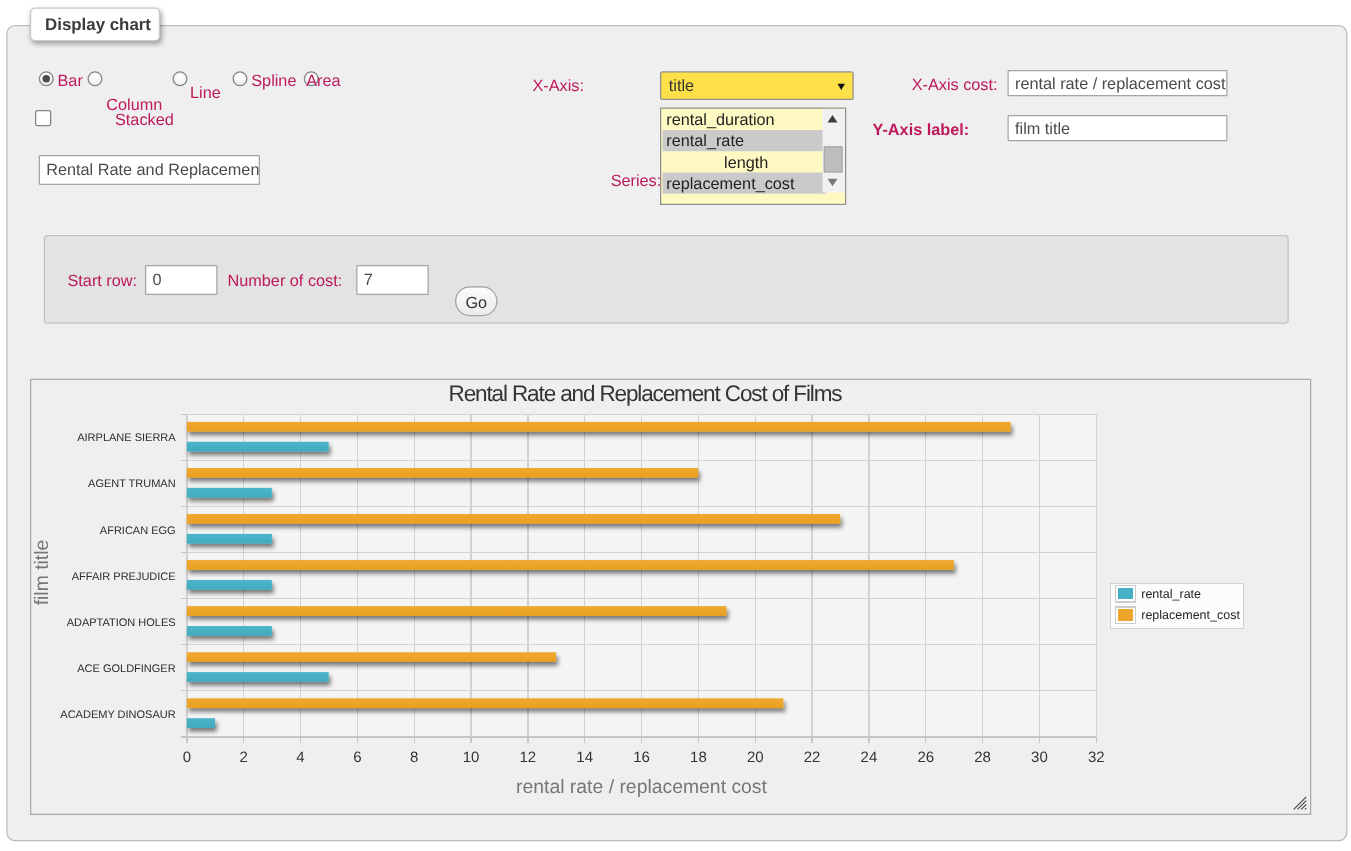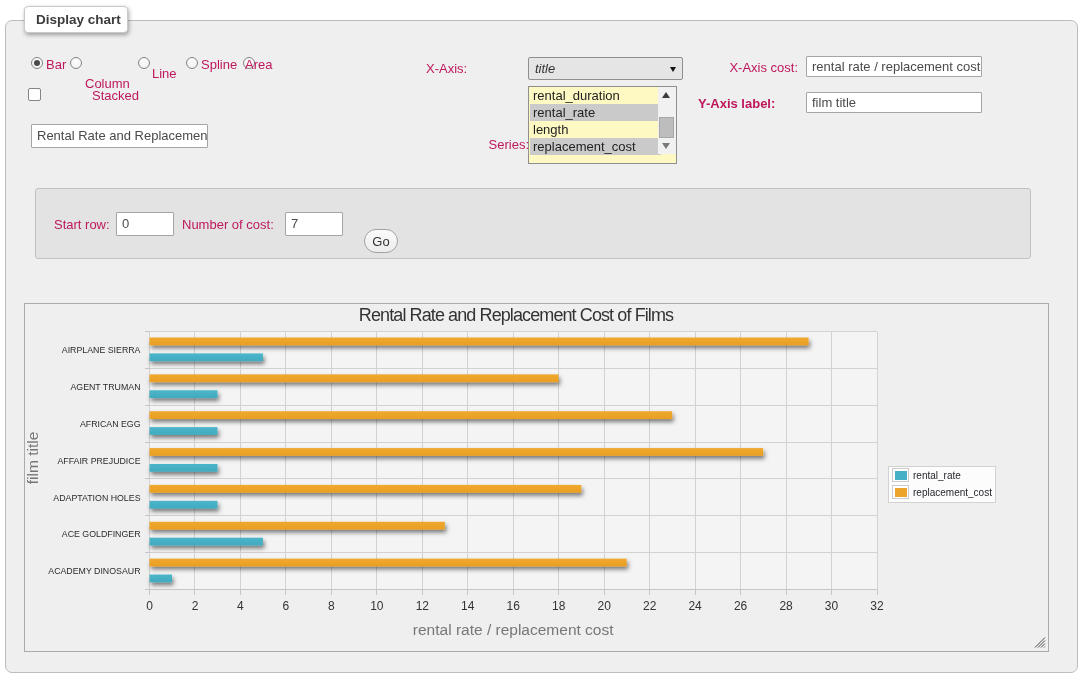--- a/index.html
+++ b/index.html
@@ -5,21 +5,21 @@
   html,body{margin:0;padding:0;background:#fff;width:1081px;height:681px;overflow:hidden;}
   body{font-family:"Liberation Sans", sans-serif;color:#333;position:relative;}
   .abs{position:absolute;}
   #fieldset{left:5px;top:20px;width:1073px;height:653px;background:#efefef;border:1px solid #bcbcbc;border-radius:7px;box-sizing:border-box;}
   #legendbox{left:24px;top:6px;width:104px;height:27px;background:#fff;border:1px solid #c9c9c9;border-radius:4px;box-shadow:1px 2px 4px rgba(0,0,0,0.35);box-sizing:border-box;font-weight:bold;font-size:13.5px;color:#3c3c3c;line-height:25px;padding-left:11px;white-space:nowrap;}
   .lbl{font-size:13px;color:#be185d;}
   .radio{width:12px;height:12px;border:1px solid #858585;border-radius:50%;background:radial-gradient(circle at 50% 35%, #ffffff 0%, #ececec 100%);box-sizing:border-box;}
   .radio .dot{position:absolute;left:2px;top:2px;width:6px;height:6px;border-radius:50%;background:#4a4a4a;}
   .checkbox{width:13px;height:13px;border:1px solid #858585;border-radius:2px;background:#fff;box-sizing:border-box;}
   .tinput{background:#fff;border:1px solid #a5a5a5;box-sizing:border-box;font-size:13px;color:#4a4a4a;line-height:22px;padding-left:5px;white-space:nowrap;overflow:hidden;border-radius:1px;}
-  #xselect{left:528px;top:57px;width:155px;height:23px;background:#e5e5e5;border:1px solid #8f8f8f;border-radius:2px;box-sizing:border-box;font-size:13px;color:#333;line-height:21px;padding-left:6px;font-style:italic;}
+  #xselect{left:528px;top:57px;width:155px;height:23px;background:#fde047;border:1px solid #8f8f8f;border-radius:2px;box-sizing:border-box;font-size:13px;color:#333;line-height:21px;padding-left:6px;}
   #xselect .arr{position:absolute;right:6px;top:9px;width:0;height:0;border-left:3.5px solid transparent;border-right:3.5px solid transparent;border-top:5px solid #111;}
   #serieslist{left:528px;top:86px;width:149px;height:78px;background:#fef9c3;border:1px solid #8f8f8f;box-sizing:border-box;overflow:hidden;}
   .opt{position:absolute;left:1px;width:128px;height:17px;font-size:13px;line-height:17px;padding-left:3px;color:#222;white-space:nowrap;}
   .opt.sel{background:#cacaca;}
   #graybox{left:35px;top:188px;width:996px;height:71px;background:#e3e3e3;border:1px solid #c2c2c2;border-radius:3px;box-sizing:border-box;}
   #gobtn{left:364px;top:212px;width:34px;height:24px;border:1px solid #a2a2a2;border-radius:12px;background:linear-gradient(#fbfbfb,#ececec);box-sizing:border-box;font-size:13px;color:#333;text-align:center;line-height:23px;margin-top:17px;}
   #chartbox{left:24px;top:303px;width:1025px;height:349px;border:1px solid #ababab;background:#efefef;box-sizing:border-box;}
 </style>
 </head>
 <body>
@@ -44,21 +44,21 @@
 
   <div class="abs tinput" style="left:31px;top:124px;width:177px;height:24px;line-height:22px;">Rental Rate and Replacement Cost of Films</div>
 
   <div class="abs lbl" style="left:426px;top:61px;width:100px;text-align:left;">X-Axis:</div>
   <div class="abs" id="xselect">title<span class="arr"></span></div>
 
   <div class="abs lbl" style="left:429px;top:137px;width:100px;text-align:right;">Series:</div>
   <div class="abs" id="serieslist">
     <div class="opt" style="top:0px;">rental_duration</div>
     <div class="opt sel" style="top:17px;">rental_rate</div>
-    <div class="opt" style="top:34px;">length</div>
+    <div class="opt" style="top:34px;text-align:center;">length</div>
     <div class="opt sel" style="top:51px;">replacement_cost</div>
     <div class="abs" style="left:129px;top:0;width:18px;height:67px;background:#f1f1f1;"></div>
     <div class="abs" style="left:133px;top:5px;width:0;height:0;border-left:4.5px solid transparent;border-right:4.5px solid transparent;border-bottom:6px solid #3c3c3c;"></div>
     <div class="abs" style="left:130px;top:30px;width:15px;height:21px;background:#bdbdbd;border:1px solid #a8a8a8;box-sizing:border-box;"></div>
     <div class="abs" style="left:133px;top:56px;width:0;height:0;border-left:4.5px solid transparent;border-right:4.5px solid transparent;border-top:6px solid #7a7a7a;"></div>
   </div>
 
   <div class="abs lbl" style="left:698px;top:60px;width:100px;text-align:right;">X-Axis cost:</div>
   <div class="abs tinput" style="left:806px;top:56px;width:176px;height:21px;line-height:19px;">rental rate / replacement cost</div>
   <div class="abs lbl" style="left:698px;top:96px;width:100px;text-align:left;font-weight:bold;">Y-Axis label:</div>

